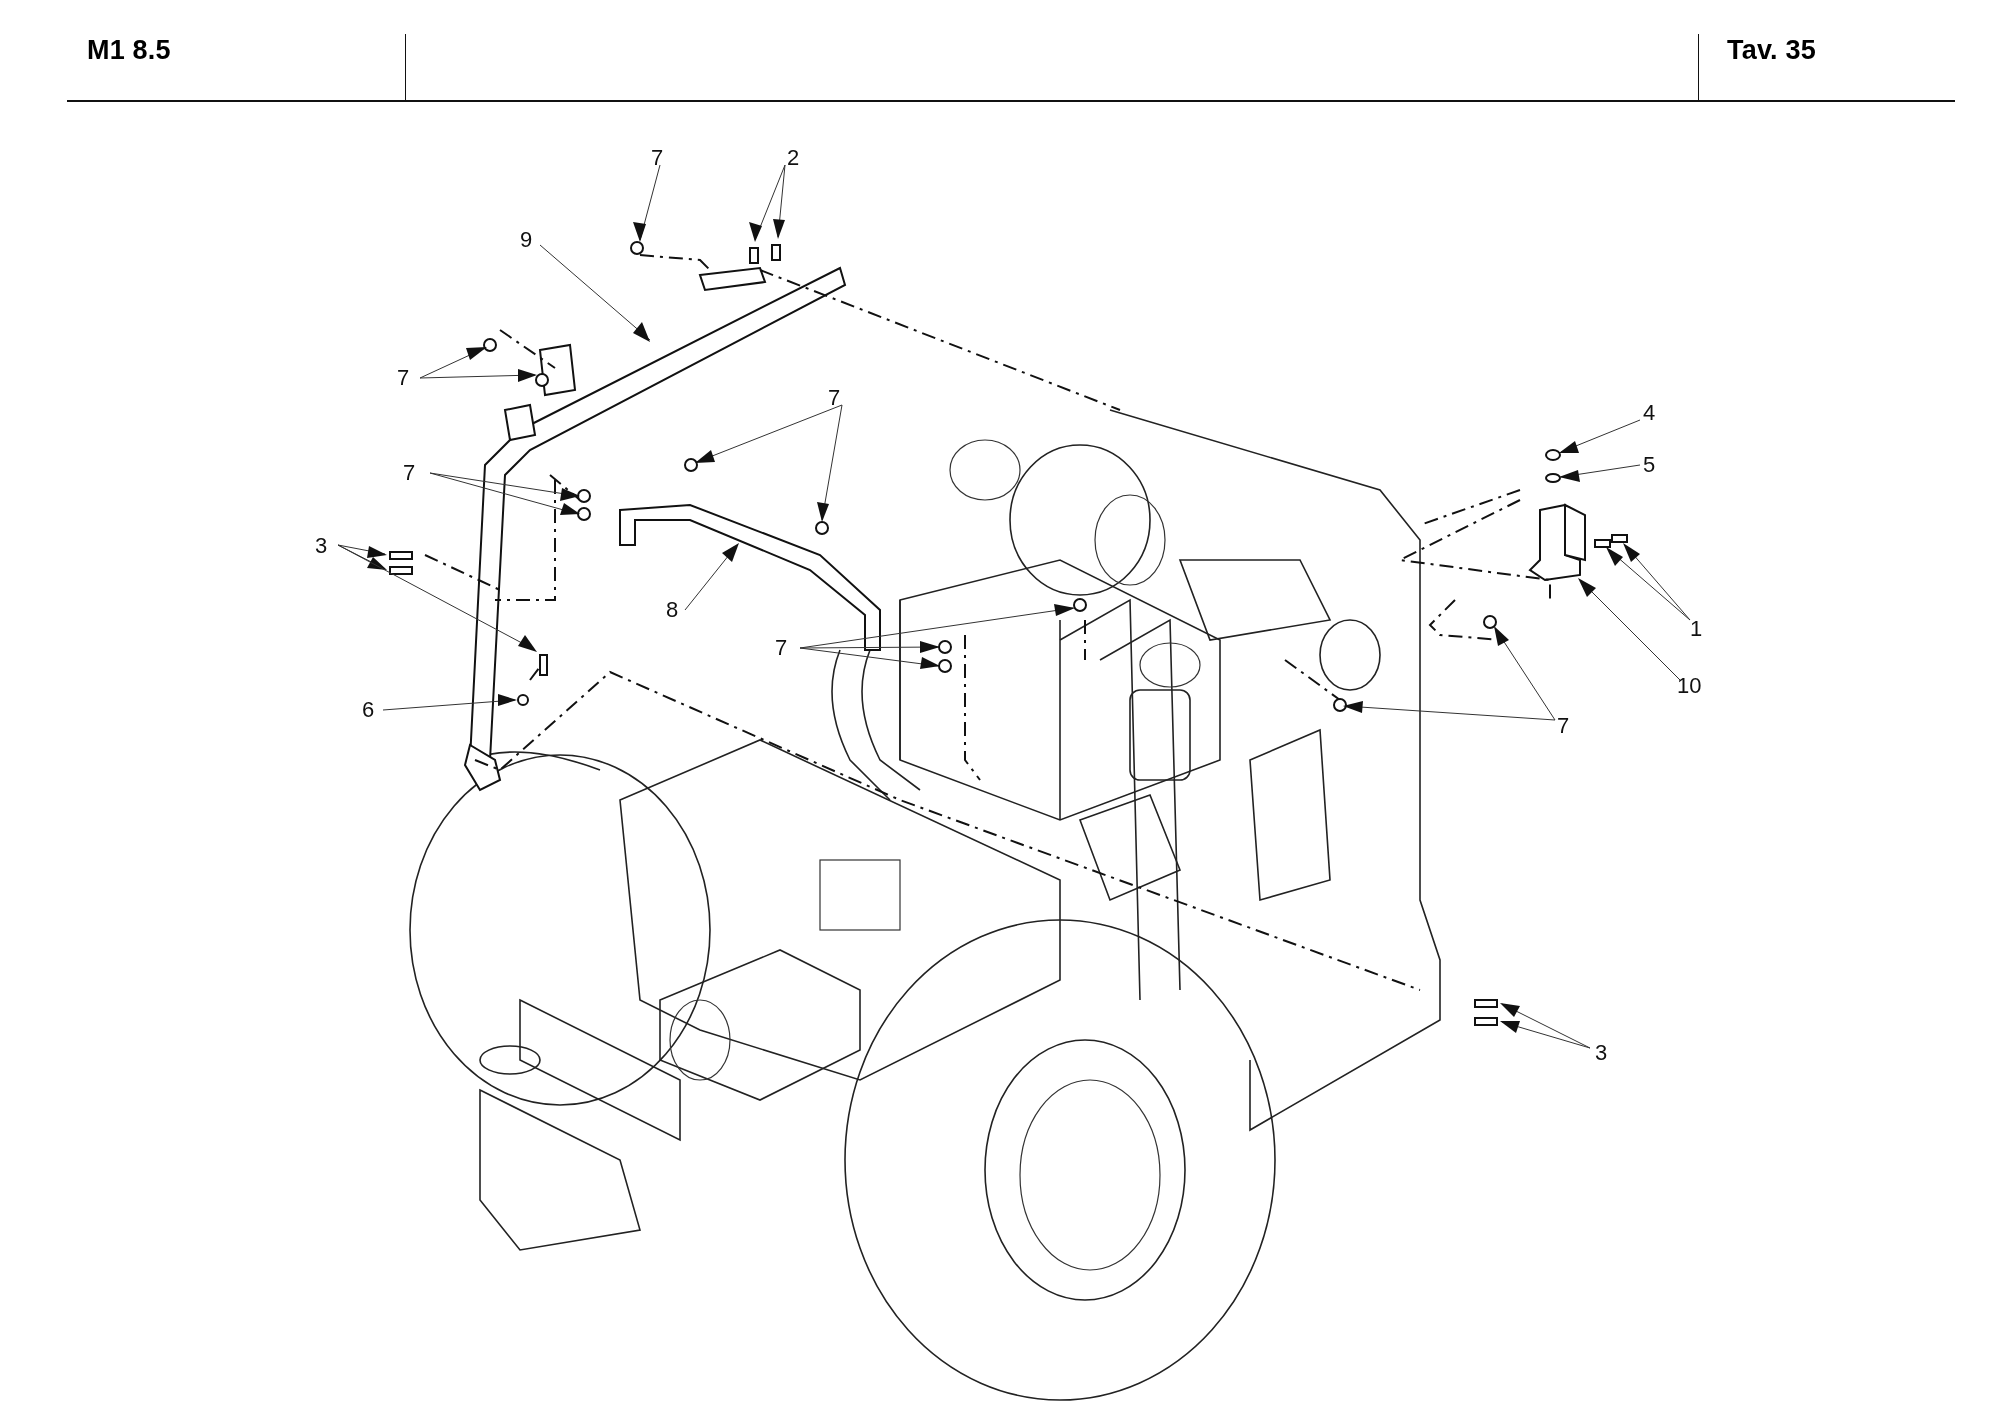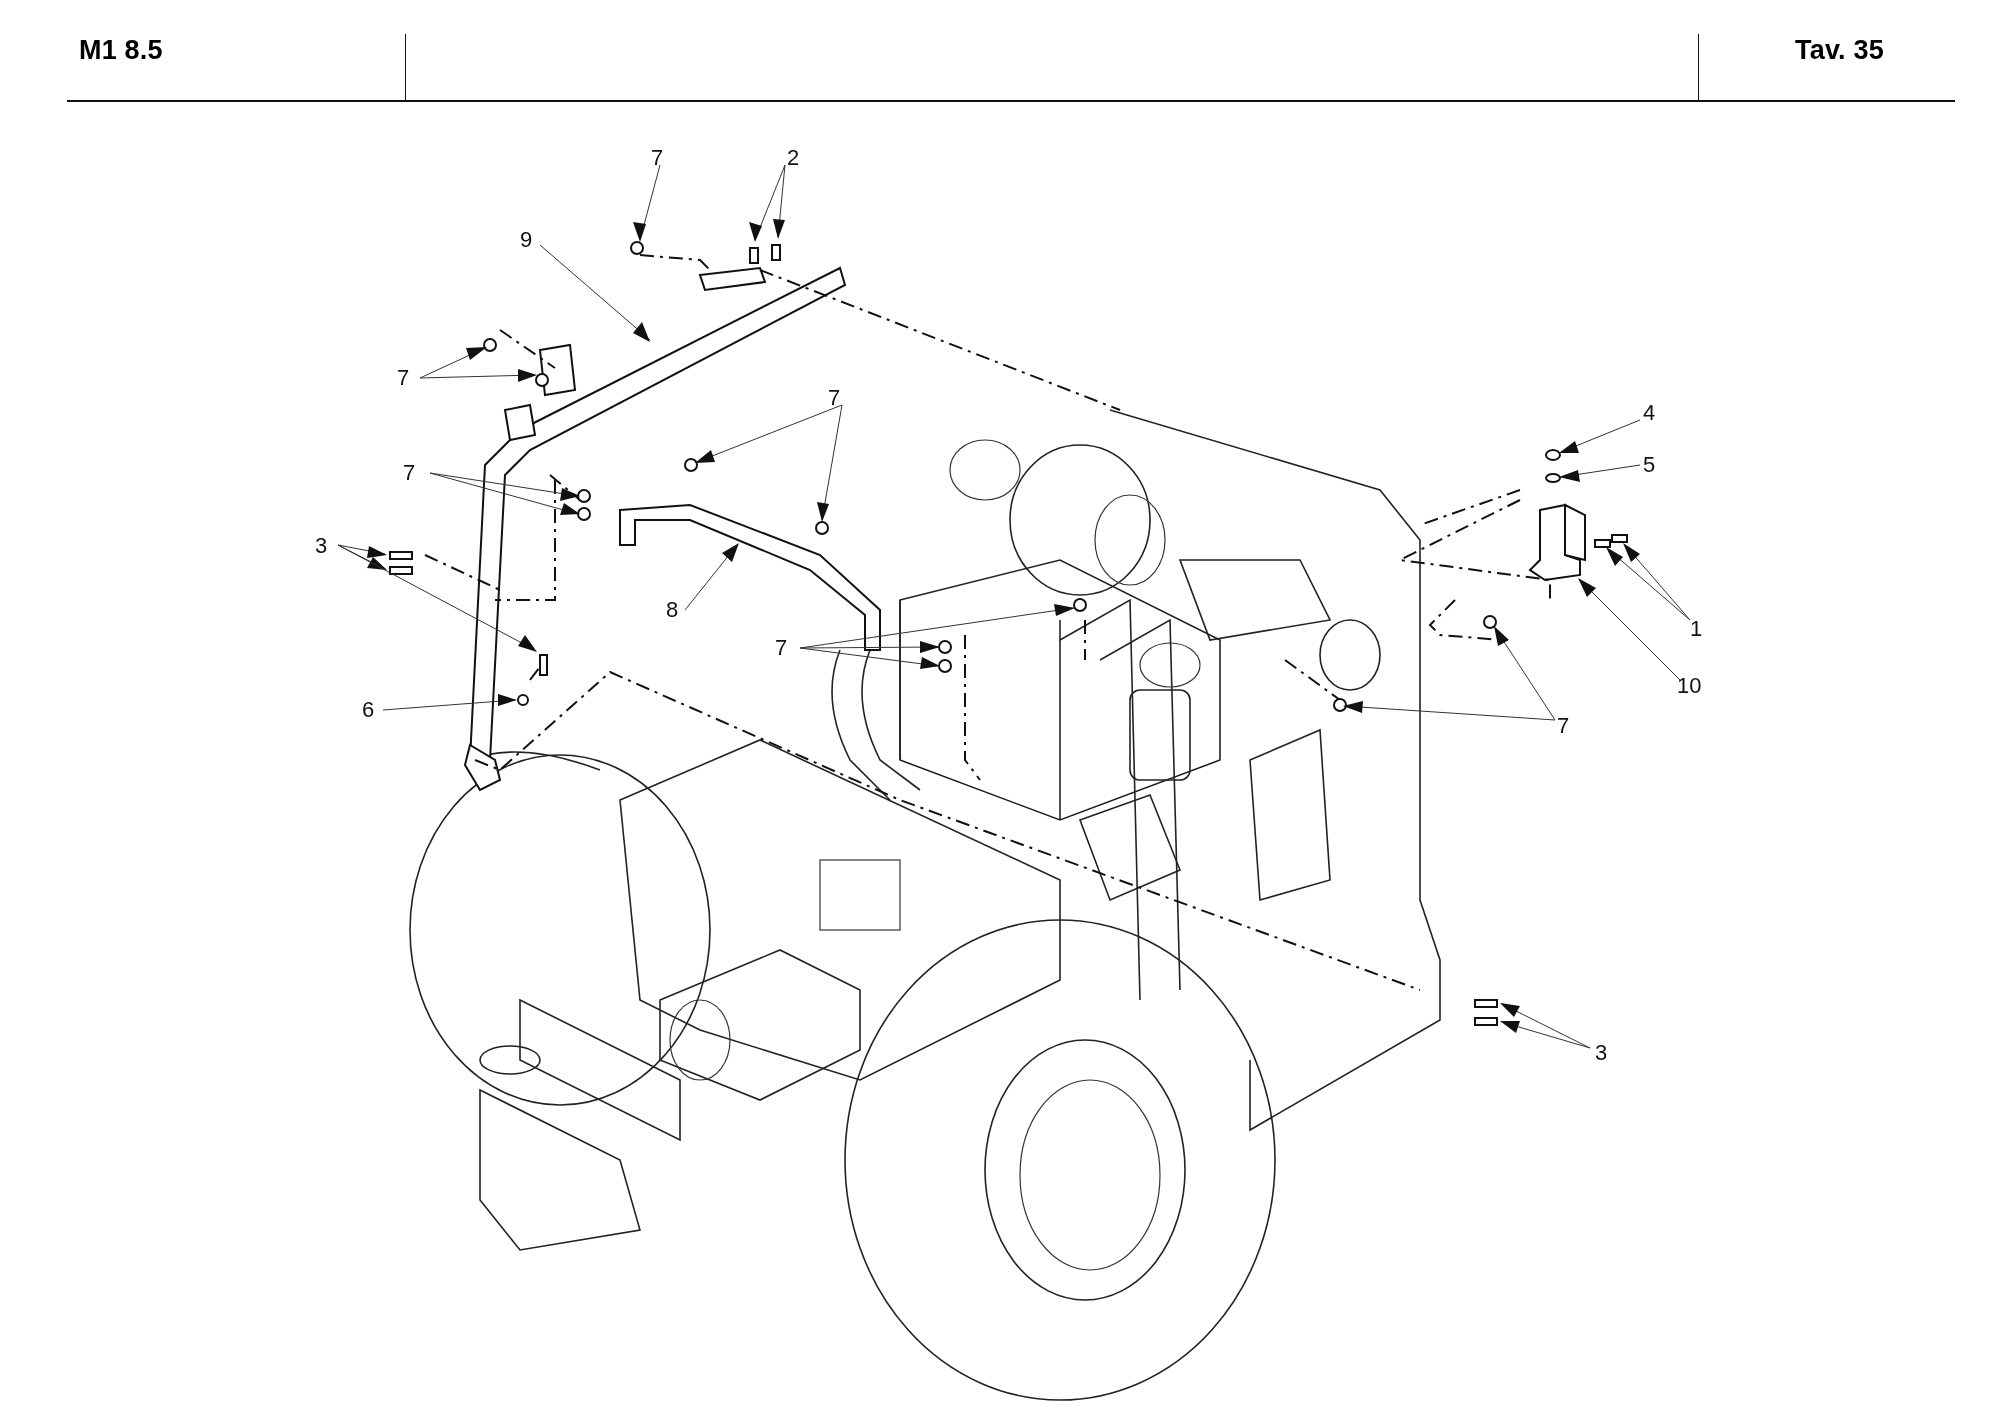--- a/index.html
+++ b/index.html
@@ -1,23 +1,23 @@
 <!DOCTYPE html>
 <html><head>
 <meta charset="utf-8">
 <style>
   html, body { margin:0; padding:0; background:#ffffff; }
   body { width:2000px; height:1414px; position:relative; overflow:hidden; font-family:"Liberation Sans", sans-serif; color:#000; }
   .header { position:absolute; left:67px; top:0; width:1888px; height:100px; border-bottom:2px solid #111; }
   .hcell { position:absolute; top:0; height:100px; display:flex; align-items:center; font-weight:bold; font-size:27px; letter-spacing:0.2px; }
-  .hc1 { left:12px; }
+  .hc1 { left:20px; }
   .div1 { position:absolute; left:338px; top:34px; width:1px; height:66px; background:#111; }
   .hc2 { left:358px; }
   .div2 { position:absolute; left:1631px; top:34px; width:1px; height:66px; background:#111; }
-  .hc3 { left:1728px; }
+  .hc3 { left:1660px; }
   .drawing { position:absolute; left:0; top:0; width:2000px; height:1414px; }
   .callout { font-family:"Liberation Sans", sans-serif; font-size:22px; fill:#111; }
   .ln { stroke:#222; stroke-width:1.6; fill:none; }
   .thin { stroke:#333; stroke-width:1.2; fill:none; }
   .dash { stroke:#111; stroke-width:2; fill:none; stroke-dasharray:14 6 3 6; }
   .leader { stroke:#333; stroke-width:1; fill:none; }
   .arrow { fill:#111; }
   .part { stroke:#111; stroke-width:2; fill:#fff; }
 </style>
 </head>

